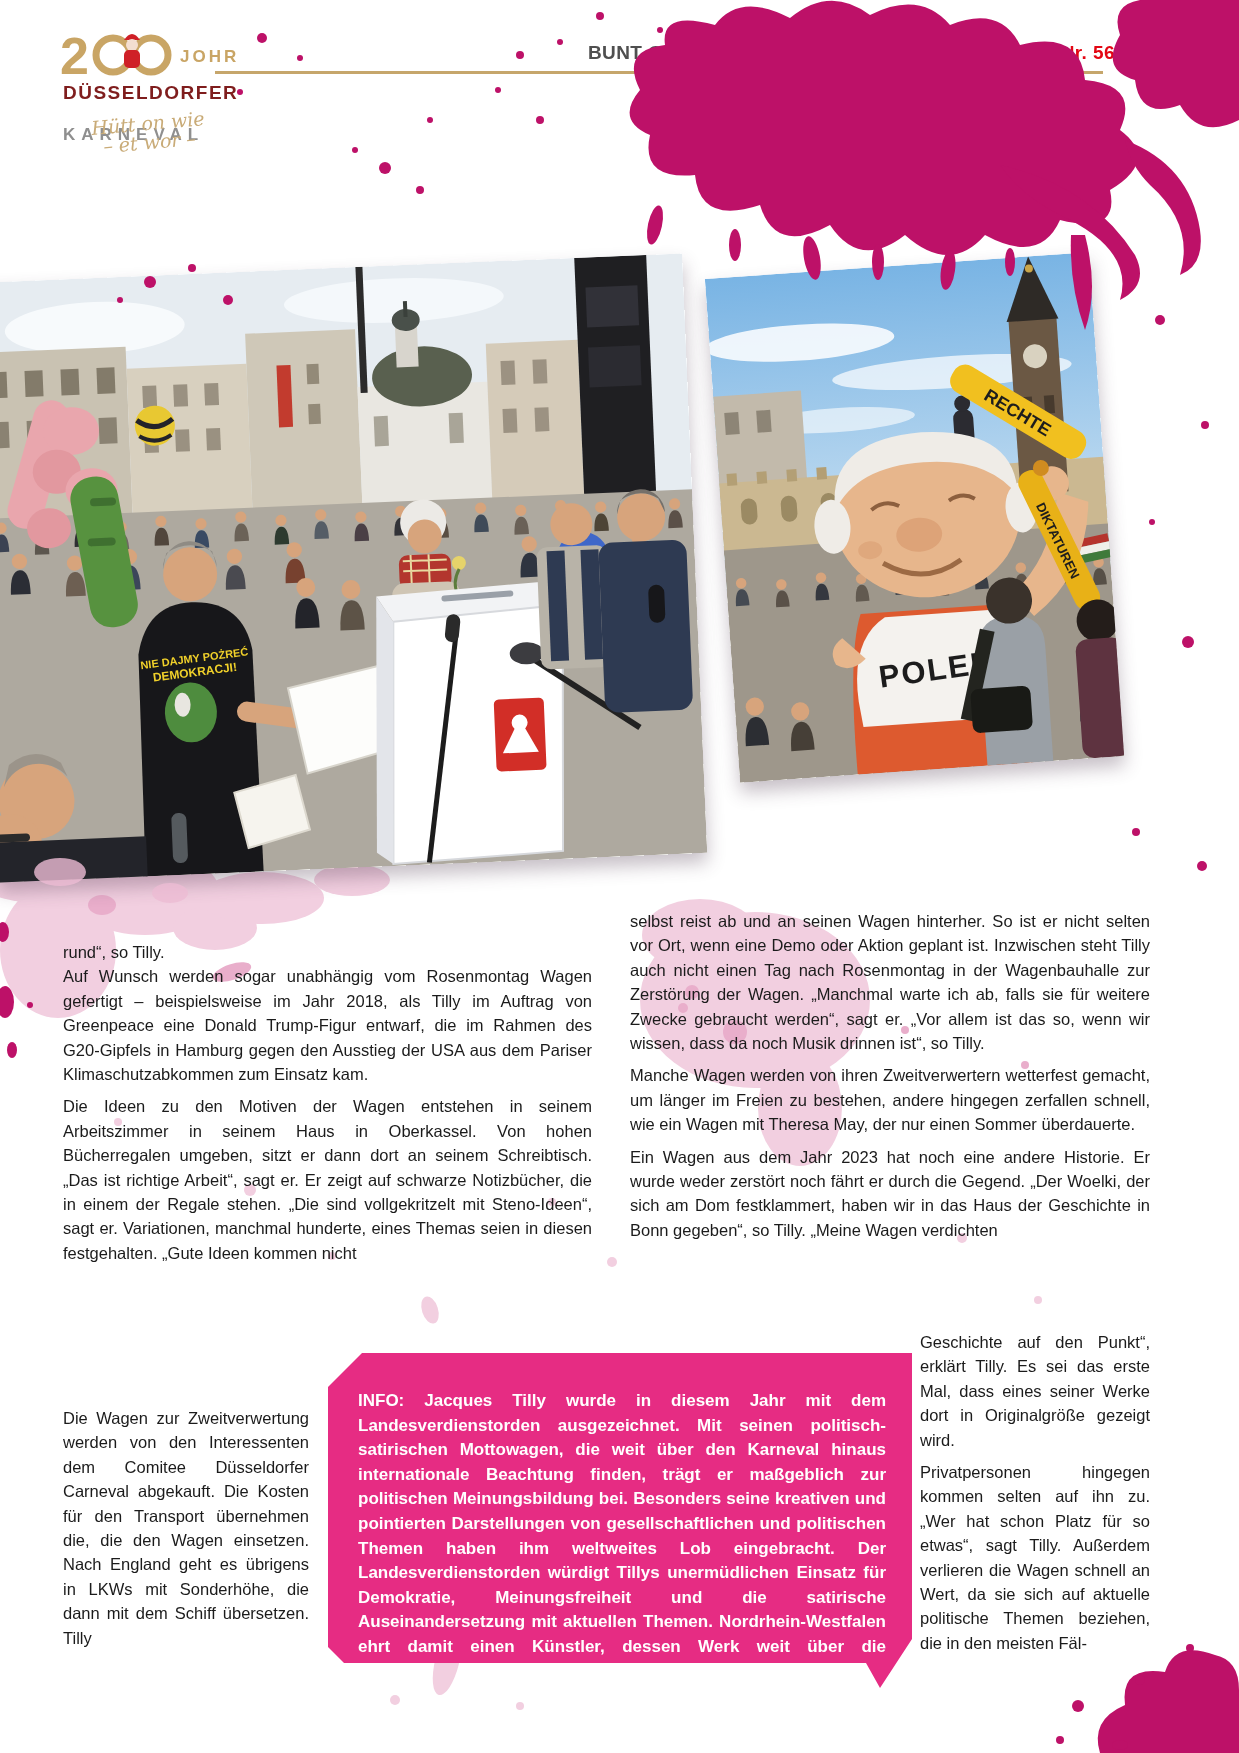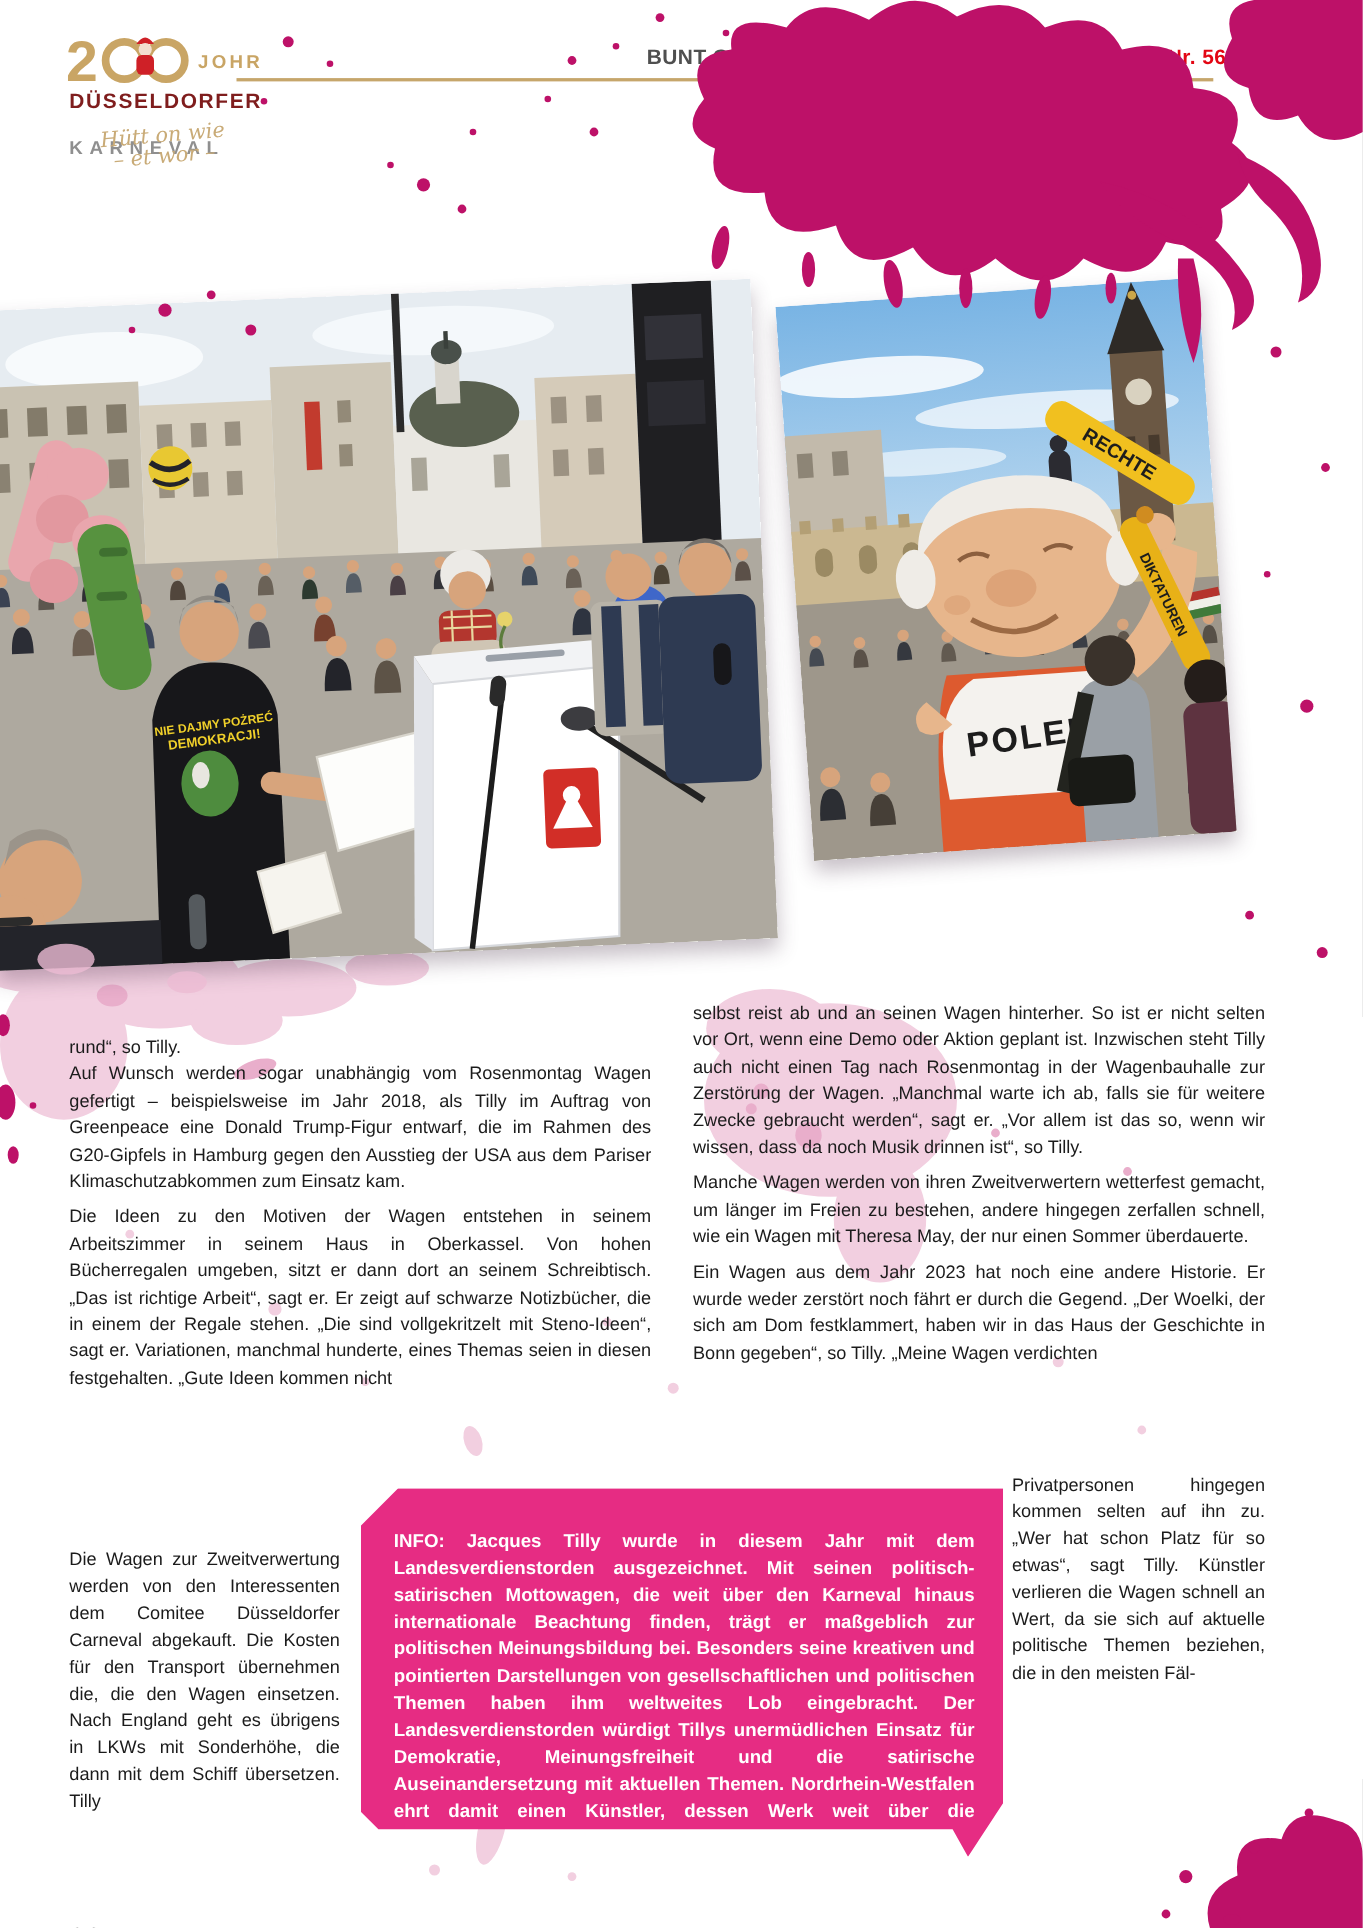--- a/index.html
+++ b/index.html
@@ -436,21 +436,22 @@
   </div>
   <div class="txt colL3">
     <p>Die Wagen zur Zweitverwertung werden von den Interessenten dem Comitee Düsseldorfer Carneval abgekauft. Die Kosten für den Transport übernehmen die, die den Wagen einsetzen. Nach England geht es übrigens in LKWs mit Sonderhöhe, die dann mit dem Schiff übersetzen. Tilly</p>
   </div>
   <div class="txt colR1">
     <p>selbst reist ab und an seinen Wagen hinterher. So ist er nicht selten vor Ort, wenn eine Demo oder Aktion geplant ist. Inzwischen steht Tilly auch nicht einen Tag nach Rosenmontag in der Wagenbauhalle zur Zerstörung der Wagen. „Manchmal warte ich ab, falls sie für weitere Zwecke gebraucht werden“, sagt er. „Vor allem ist das so, wenn wir wissen, dass da noch Musik drinnen ist“, so Tilly.</p>
     <p class="gap">Manche Wagen werden von ihren Zweitverwertern wetterfest gemacht, um länger im Freien zu bestehen, andere hingegen zerfallen schnell, wie ein Wagen mit Theresa May, der nur einen Sommer überdauerte.</p>
     <p class="gap">Ein Wagen aus dem Jahr 2023 hat noch eine andere Historie. Er wurde weder zerstört noch fährt er durch die Gegend. „Der Woelki, der sich am Dom festklammert, haben wir in das Haus der Geschichte in Bonn gegeben“, so Tilly. „Meine Wagen verdichten</p>
   </div>
   <div class="txt colR2">
-    <p class="gap">Privatpersonen hingegen kommen selten auf ihn zu. „Wer hat schon Platz für so etwas“, sagt Tilly. Künstler verlieren die Wagen schnell an Wert, da sie sich auf aktuelle politische Themen beziehen, die in den meisten Fäl-</p>
+    <p>Geschichte auf den Punkt“, erklärt Tilly. Es sei das erste Mal, dass eines seiner Werke dort in Originalgröße gezeigt wird.</p>
+    <p class="gap">Privatpersonen hingegen kommen selten auf ihn zu. „Wer hat schon Platz für so etwas“, sagt Tilly. Außerdem verlieren die Wagen schnell an Wert, da sie sich auf aktuelle politische Themen beziehen, die in den meisten Fäl-</p>
   </div>
 
   <div class="info-box">
     <p>INFO: Jacques Tilly wurde in diesem Jahr mit dem Landesverdienstorden ausgezeichnet. Mit seinen politisch-satirischen Mottowagen, die weit über den Karneval hinaus internationale Beachtung finden, trägt er maßgeblich zur politischen Meinungsbildung bei. Besonders seine kreativen und pointierten Darstellungen von gesellschaftlichen und politischen Themen haben ihm weltweites Lob eingebracht. Der Landesverdienstorden würdigt Tillys unermüdlichen Einsatz für Demokratie, Meinungsfreiheit und die satirische Auseinandersetzung mit aktuellen Themen. Nordrhein-Westfalen ehrt damit einen Künstler, dessen Werk weit über die Landesgrenzen hinaus wirkt.</p>
   </div>
 
   <div class="page-number">96</div>
 
 </div>
 

